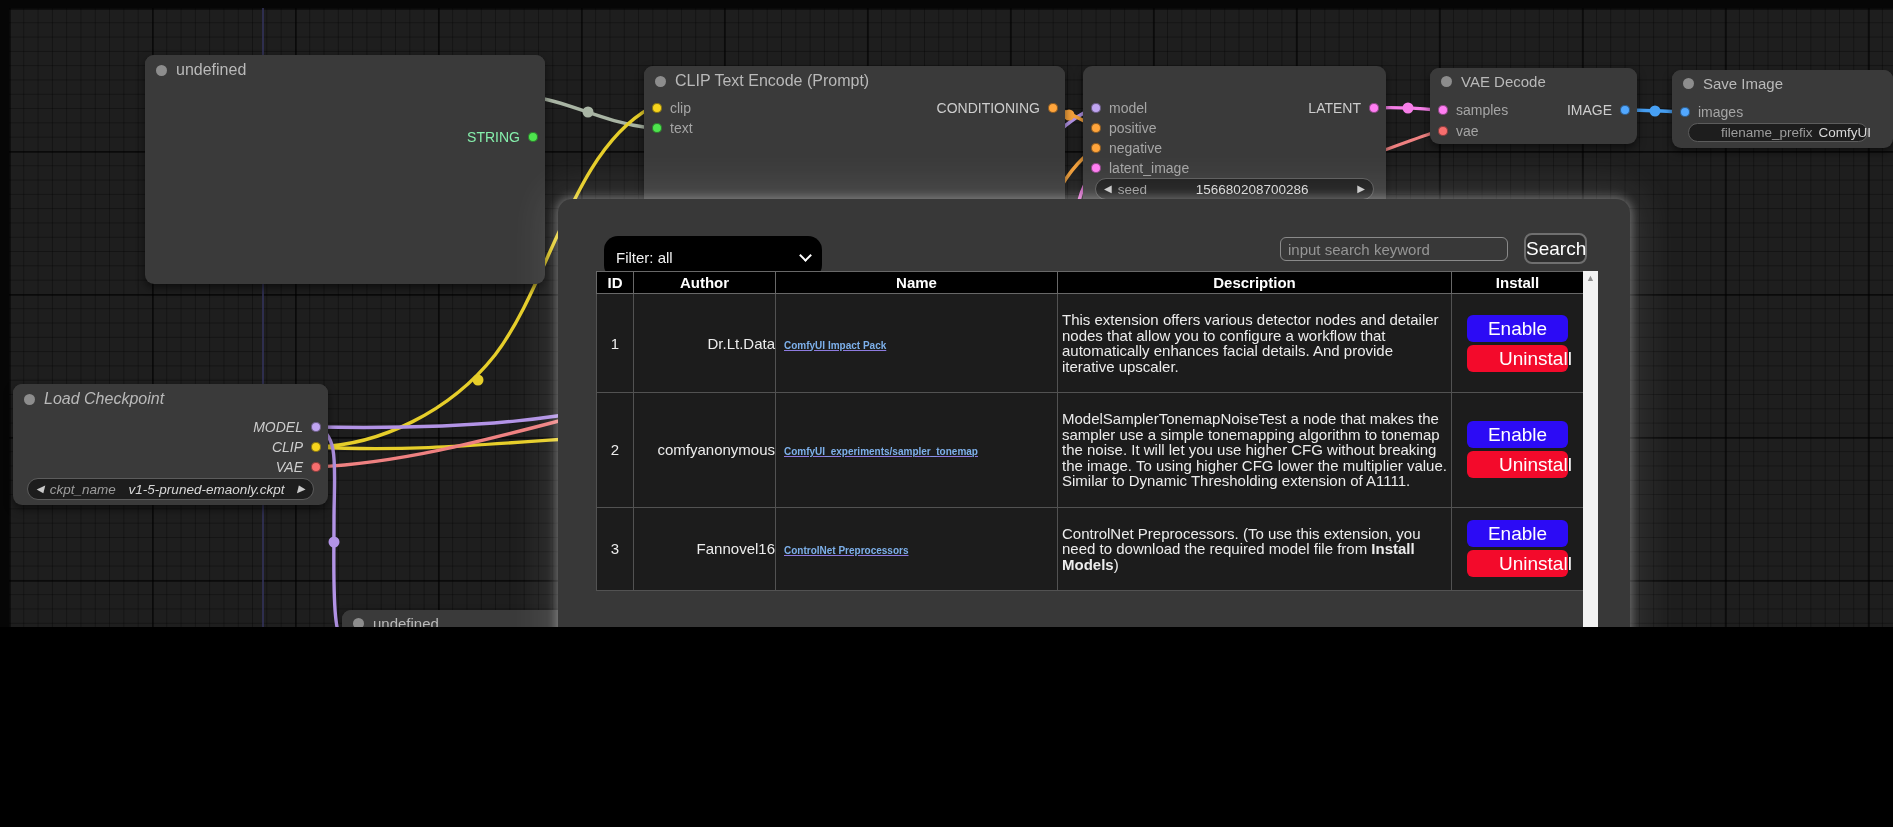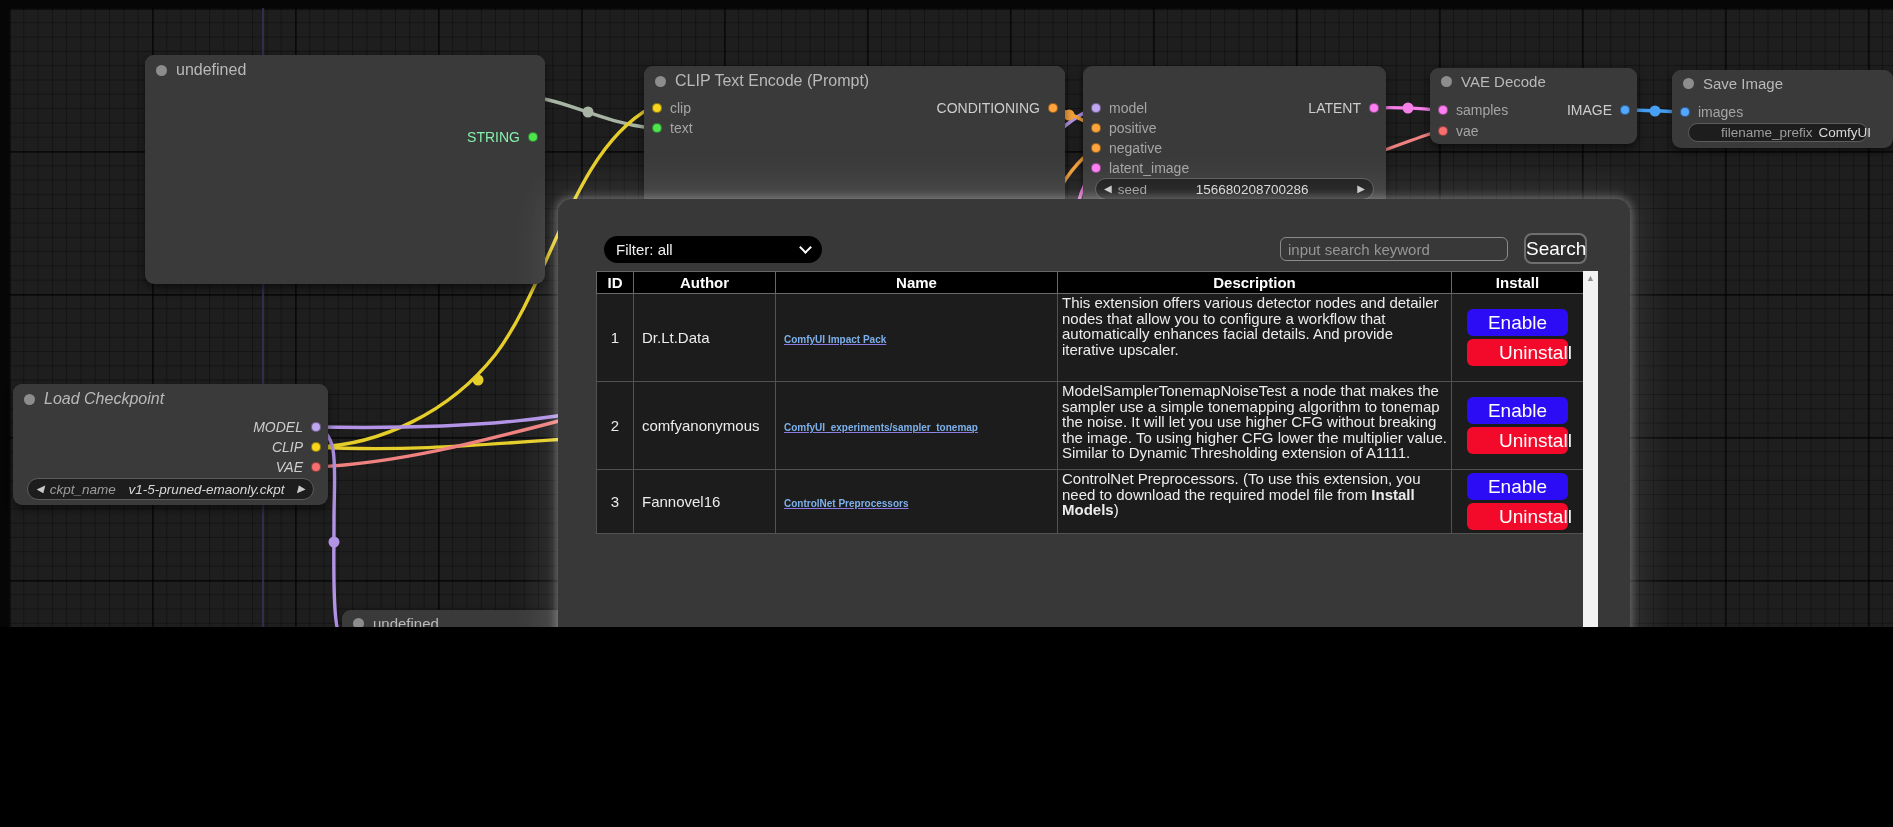--- a/index.html
+++ b/index.html
@@ -28,46 +28,46 @@
   .slot.out{right:7px;flex-direction:row-reverse;color:#cdcdcd;}
   .slot-dot{width:10px;height:10px;border-radius:50%;box-shadow:inset 0 0 0 1px rgba(0,0,0,.45);flex:0 0 auto;}
   .widget{position:absolute;height:20px;background:#1d1d1d;border:1px solid #5c5c5c;border-radius:11px;
     display:flex;align-items:center;gap:6px;padding:0 8px;font-size:13.5px;color:#9d9d9d;}
   .widget .arrow{color:#c9c9c9;font-size:10px;line-height:1;}
   .widget .wvalue{flex:1;text-align:center;color:#d8d8d8;}
 
   .dialog{position:absolute;left:558px;top:199px;width:1072px;height:575px;background:#383838;border-radius:14px;
     box-shadow:0 0 10px 2px rgba(255,255,255,.30), 0 0 38px 14px rgba(255,255,255,.10);}
   .filter-select{position:absolute;left:46px;top:37px;width:194px;height:27px;background:#000;border-radius:14px;
-    display:flex;align-items:center;color:#f2f2f2;font-size:15px;padding:0 12px;cursor:pointer;}
+    display:flex;align-items:center;color:#f2f2f2;font-size:15px;padding:8px 12px;cursor:pointer;}
   .filter-select .label{flex:1;}
   .chev{width:7px;height:7px;border-right:2.4px solid #fff;border-bottom:2.4px solid #fff;
     transform:rotate(45deg);margin-top:-4px;}
   .search-input{position:absolute;left:722px;top:38px;width:212px;height:22px;background:#383838;
     border:1.5px solid #8a8a8a;border-radius:6px;color:#ddd;font-size:15px;padding:0 7px;outline:none;}
   .search-input::placeholder{color:#969696;}
   .search-btn{position:absolute;left:966px;top:34px;width:63px;height:31px;background:#2d2d2d;
     border:2px solid #6f6f6f;border-radius:8px;color:#fff;font-size:19px;line-height:1;cursor:pointer;
     font-family:inherit;padding:0;}
   .close-btn{position:absolute;left:42px;top:533px;width:63px;height:28px;background:#222;
     border:2px solid #787878;border-radius:8px;color:#f0f0f0;font-size:19px;line-height:1;cursor:pointer;
     font-family:inherit;padding:0;}
 
   .ext-table{position:absolute;left:38px;top:72px;border-collapse:collapse;table-layout:fixed;
     width:987px;background:#1c1c1c;}
   .ext-table th{background:#000;color:#fff;font-size:15px;font-weight:bold;height:21px;
     border:1px solid #686868;padding:0;}
   .ext-table td{border:1px solid #525252;font-size:15px;color:#ececec;padding:0;}
   .col-id{width:37px;} .col-author{width:142px;} .col-name{width:282px;} .col-desc{width:394px;} .col-install{width:132px;}
   td.c-id{text-align:center;}
-  td.c-author{padding-left:8px;}
+  td.c-author{padding-left:8px;text-align:right;}
   td.c-name{padding-left:8px;}
   td.c-name a{color:var(--link_blue);font-weight:bold;font-size:10px;white-space:nowrap;
     text-decoration:underline;text-decoration-color:#8d7ae0;}
-  td.c-desc{vertical-align:top;padding:1px 4px;line-height:15.5px;}
+  td.c-desc{vertical-align:top;padding:18px 4px;line-height:15.5px;}
   td.c-install{text-align:center;vertical-align:middle;}
   .btn-enable,.btn-uninstall{display:block;width:101px;height:27px;margin:3px auto;border:none;border-radius:6px;
     color:#fff;font-size:19px;line-height:1;cursor:pointer;font-family:inherit;padding:0;}
   .btn-enable{background:var(--enable_blue);}
   .btn-uninstall{background:var(--uninstall_red);padding-left:32px;}
   .scrollbar{position:absolute;left:1025px;top:72px;width:15px;height:400px;background:#f2f2f2;}
   .sb-arrow{position:absolute;left:0;width:15px;height:14px;color:#8f8f8f;font-size:9px;line-height:14px;
     text-align:center;user-select:none;}
   .sb-arrow.up{top:0;} .sb-arrow.down{bottom:0;}
 </style>

